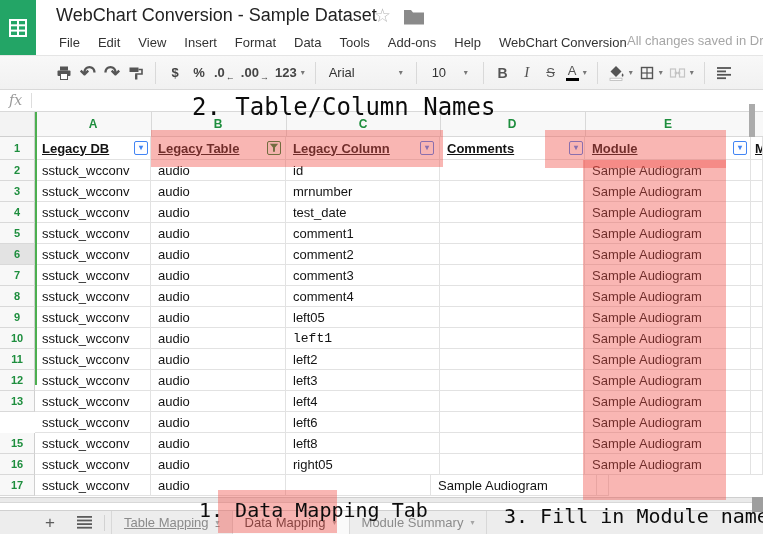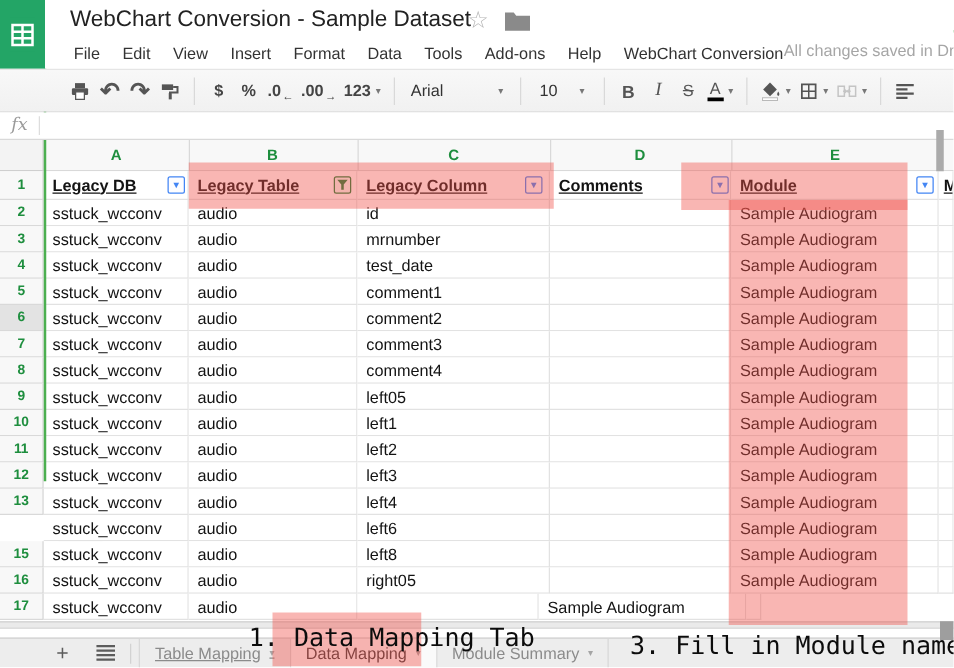--- a/index.html
+++ b/index.html
@@ -339,21 +339,21 @@
           <div class="cell" style="width: 116px;">sstuck_wcconv</div>
           <div class="cell" style="width: 135px;">audio</div>
           <div class="cell" style="width: 154px;">left05</div>
           <div class="cell" style="width: 145px;"></div>
           <div class="cell" style="width: 166px;">Sample Audiogram</div>
           <div class="cell" style="width: 12px;"></div>
         </div>
         <div class="grid-row" style="height: 21px;">
           <div class="cell" style="width: 116px;">sstuck_wcconv</div>
           <div class="cell" style="width: 135px;">audio</div>
-          <div class="cell" style="width: 154px;">left1</div>
+          <div class="cell" style="width: 154px; font-family: Liberation Mono, monospace;">left1</div>
           <div class="cell" style="width: 145px;"></div>
           <div class="cell" style="width: 166px;">Sample Audiogram</div>
           <div class="cell" style="width: 12px;"></div>
         </div>
         <div class="grid-row" style="height: 21px;">
           <div class="cell" style="width: 116px;">sstuck_wcconv</div>
           <div class="cell" style="width: 135px;">audio</div>
           <div class="cell" style="width: 154px;">left2</div>
           <div class="cell" style="width: 145px;"></div>
           <div class="cell" style="width: 166px;">Sample Audiogram</div>
@@ -430,16 +430,17 @@
         <div class="sheet-tab">Table Mapping<div class="tab-dd">▾</div></div>
         <div class="sheet-tab active">Data Mapping<div class="tab-dd">▾</div></div>
         <div class="sheet-tab">Module Summary<div class="tab-dd">▾</div></div>
       </div>
   </div>
 
   <div class="hl" id="hl-header-bc"></div>
   <div class="hl" id="hl-header-mod"></div>
   <div class="hl" id="hl-col-module"></div>
   <div class="hl" id="hl-tab"></div>
+  <div class="anno" id="anno-step2">2. Table/Column Names</div>
   <div class="anno" id="anno-step1">1. Data Mapping Tab</div>
   <div class="anno" id="anno-step3">3. Fill in Module name</div>
 
 </div>
 
 </body></html>

